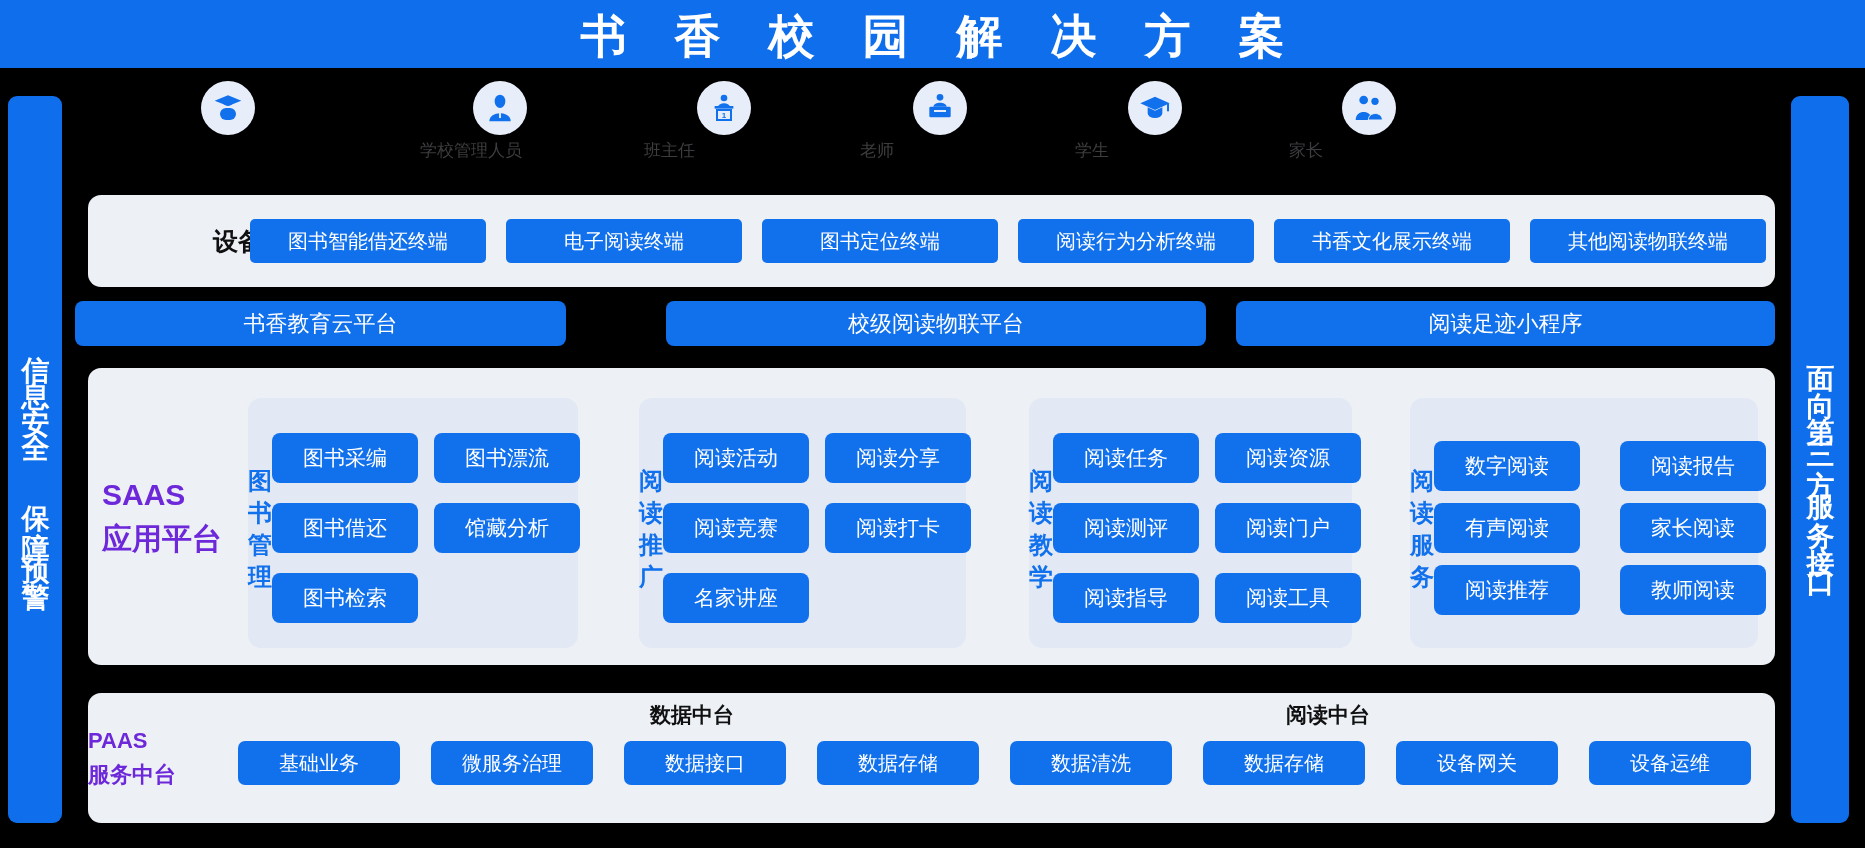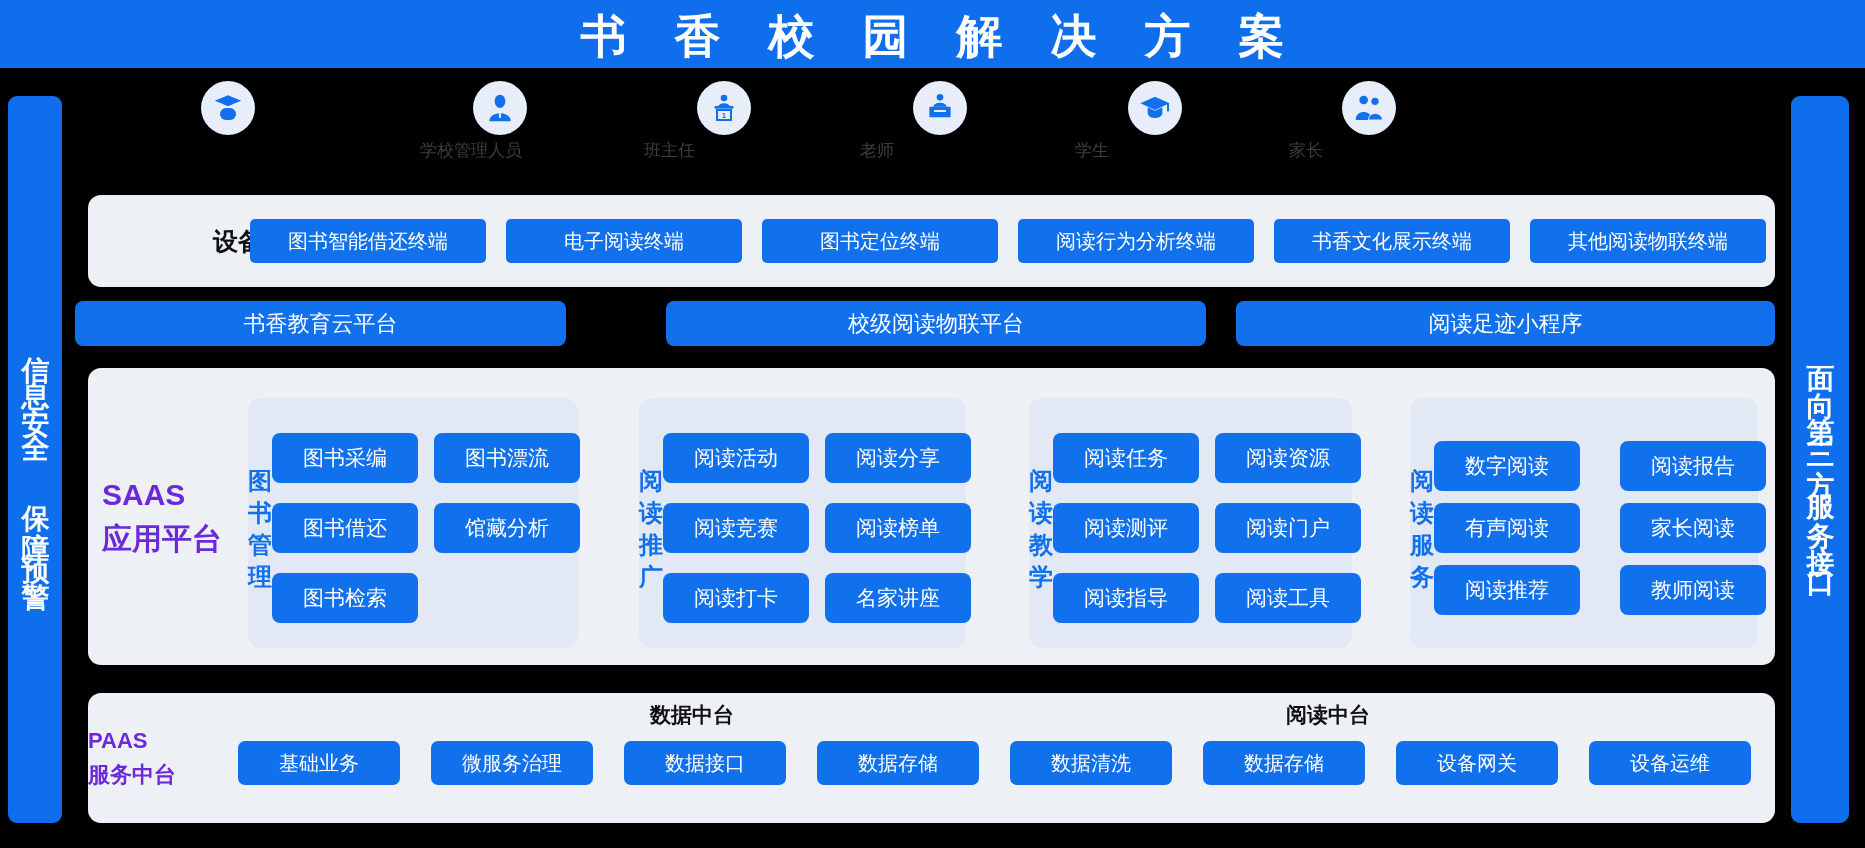--- a/index.html
+++ b/index.html
@@ -165,21 +165,20 @@
       <div class="btn">图书检索</div>
     </div>
   </div>
 
   <div class="abs saas-group g2">
     <div class="gtitle">阅读推广</div>
     <div class="saas-grid">
       <div class="btn">阅读活动</div>
       <div class="btn">阅读分享</div>
       <div class="btn">阅读竞赛</div>
-      <div class="btn">阅读榜单</div>
       <div class="btn">阅读打卡</div>
       <div class="btn">名家讲座</div>
     </div>
   </div>
 
   <div class="abs saas-group g3">
     <div class="gtitle">阅读教学</div>
     <div class="saas-grid">
       <div class="btn">阅读任务</div>
       <div class="btn">阅读资源</div>

